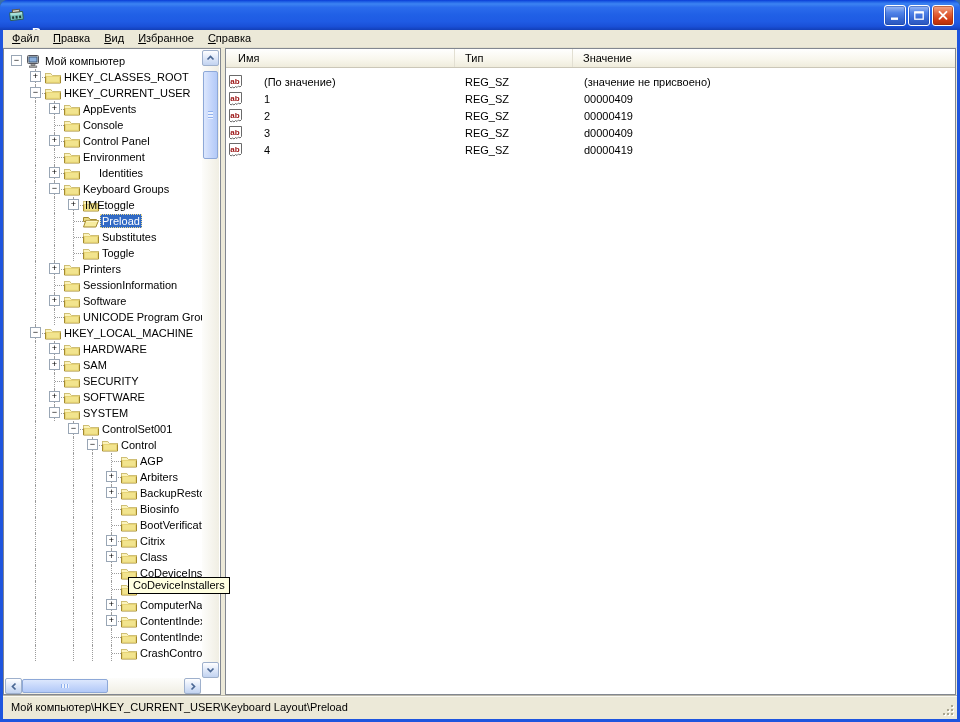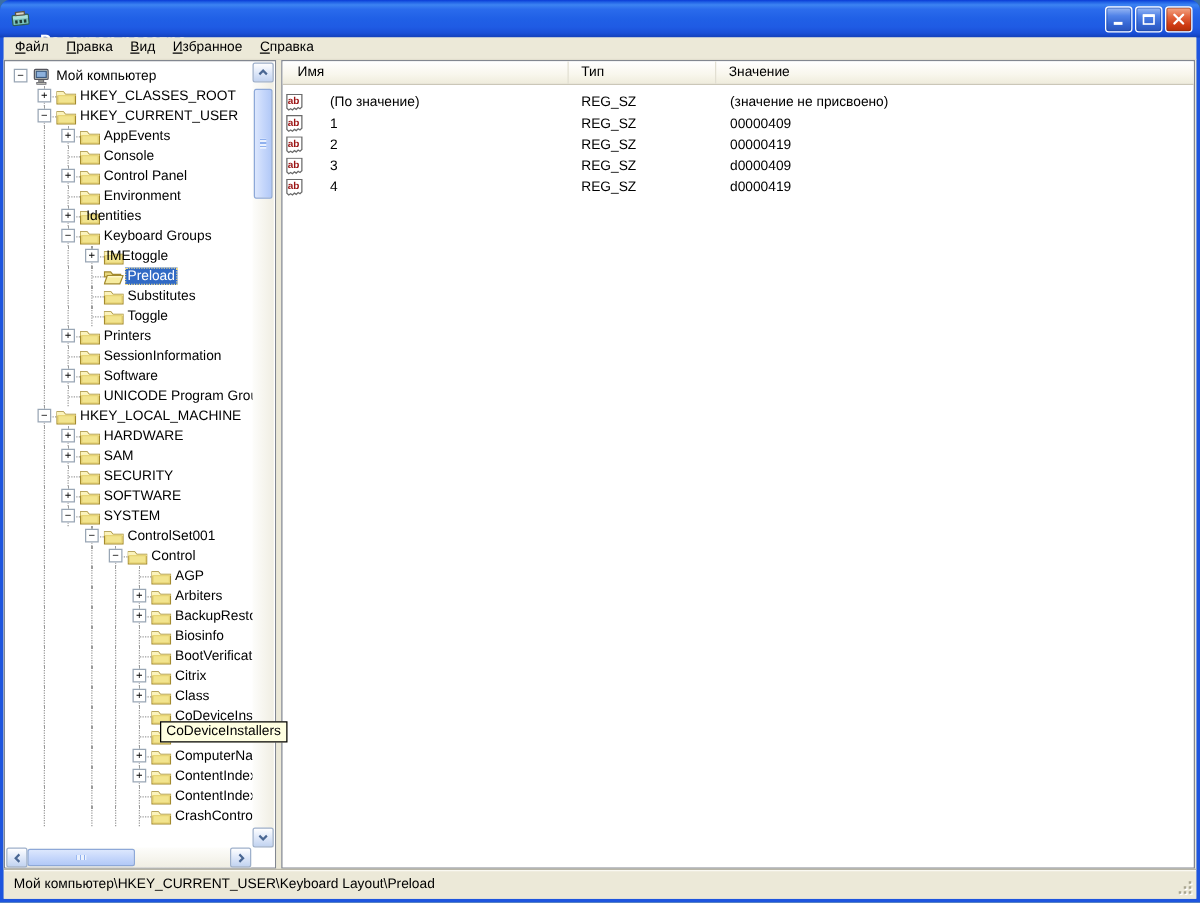--- a/index.html
+++ b/index.html
@@ -222,21 +222,21 @@
                 <i class="rail" style="left:49px"></i>
                 <i class="stub" style="left:50px"></i>
                 <span class="exp" style="left:44px">+</span>
                 <span class="tico" style="left:59px">
                   <svg width="16" height="14" viewBox="0 0 16 14">
                     <path d="M0.5 3.5 h5.2 l1.6 2 h8.2 v7.5 h-15 z" fill="#F2E48E" stroke="#A38A2E"></path>
                     <path d="M0.5 3.5 h5.2 l1.6 2 h8.2 v1 h-15 z" fill="#FBF3BC" stroke="none"></path>
                     <rect x="1.5" y="6.5" width="13" height="5.8" fill="none" stroke="#E7D476" stroke-width="1"></rect>
                   </svg>
                 </span>
-                <span class="tlabel" style="left:62px">Identities</span>
+                <span class="tlabel" style="left:92px">Identities</span>
               </div>
               <div class="tree-row">
                 <i class="rail" style="left:30px"></i>
                 <i class="rail" style="left:49px"></i>
                 <i class="stub" style="left:50px"></i>
                 <span class="exp" style="left:44px">−</span>
                 <span class="tico" style="left:59px">
                   <svg width="16" height="14" viewBox="0 0 16 14">
                     <path d="M0.5 3.5 h5.2 l1.6 2 h8.2 v7.5 h-15 z" fill="#F2E48E" stroke="#A38A2E"></path>
                     <path d="M0.5 3.5 h5.2 l1.6 2 h8.2 v1 h-15 z" fill="#FBF3BC" stroke="none"></path>

